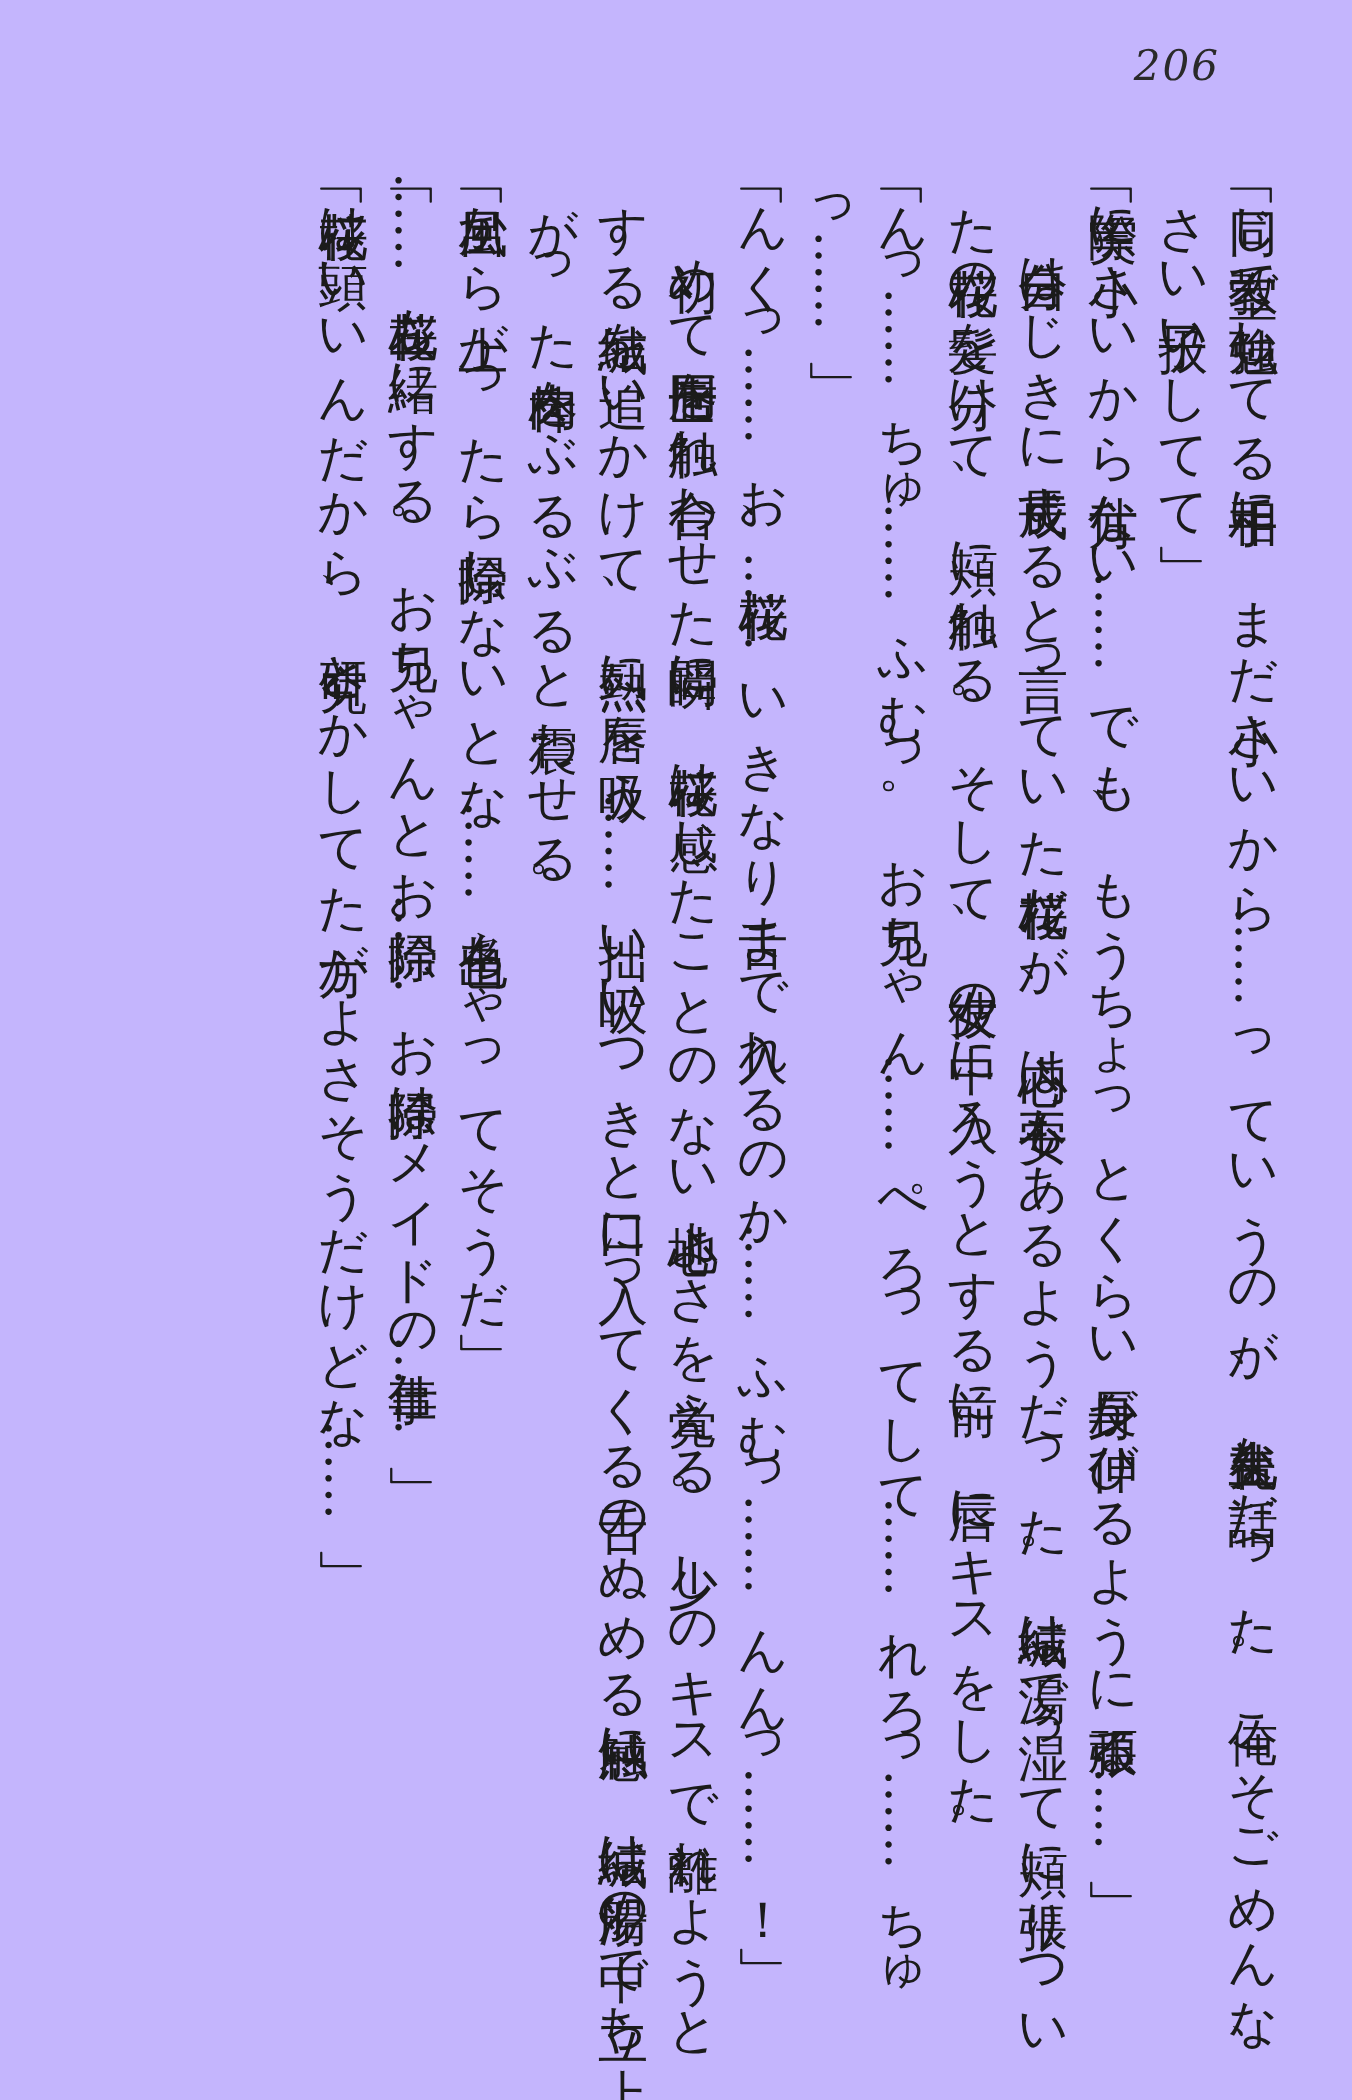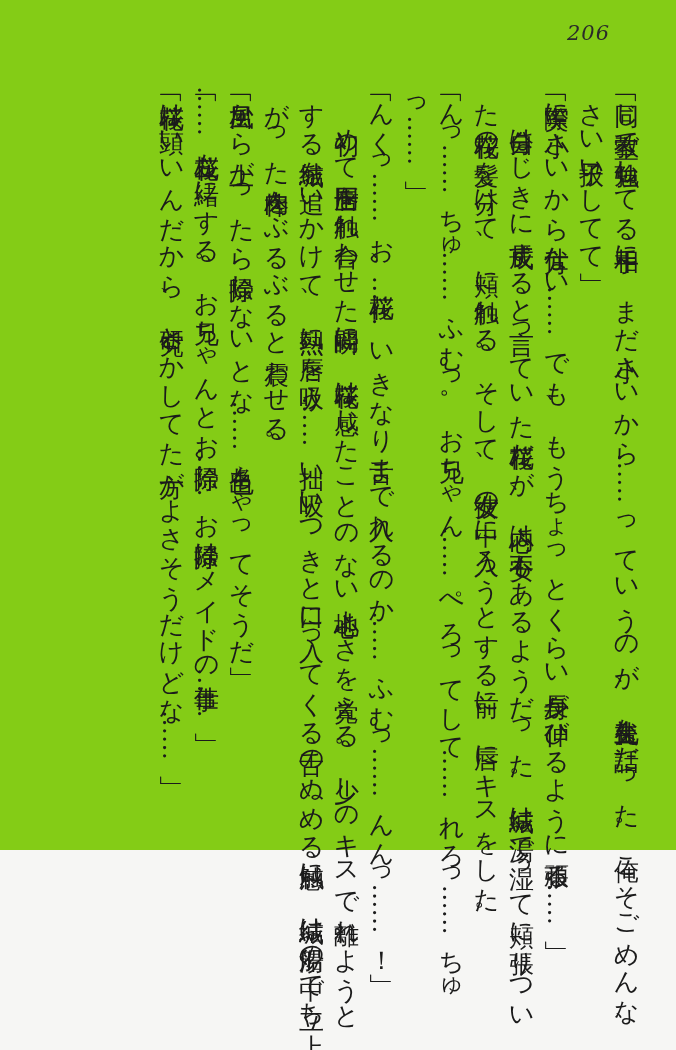--- a/index.html
+++ b/index.html
@@ -8,22 +8,22 @@
   }
   body {
     width: 676px;
     height: 1050px;
     background: #f6f6f4;
     overflow: hidden;
   }
   .book-page {
     position: relative;
     width: 676px;
-    height: 850px;
-    background: #84cc16;
+    height: 1050px;
+    background: #c4b5fd;
   }
   .folio {
     position: absolute;
     top: 21px;
     right: 66px;
     font-family: "DejaVu Serif", "Liberation Serif", serif;
     font-style: italic;
     font-size: 21px;
     color: #2a2a2a;
     letter-spacing: 1px;

